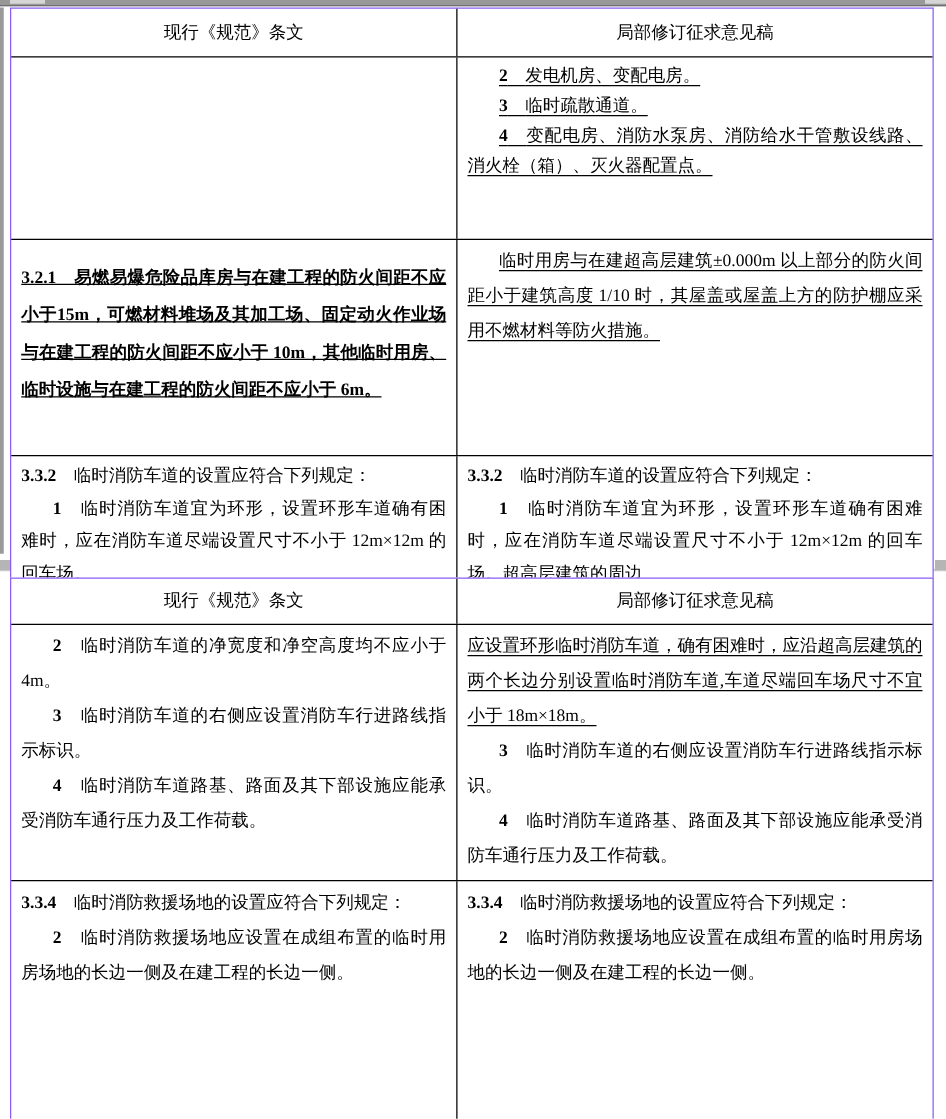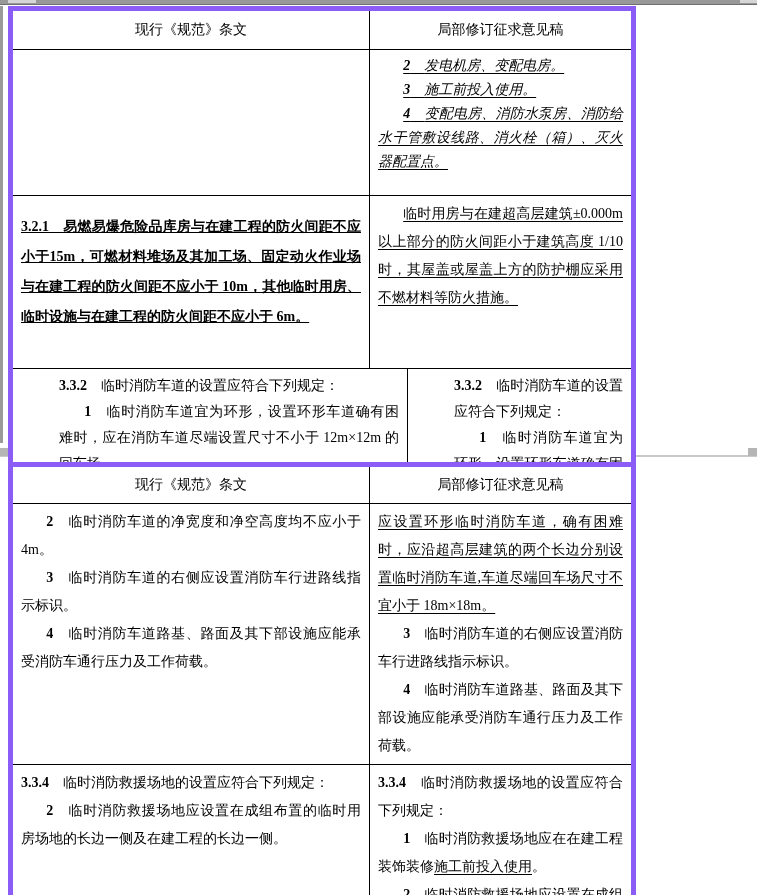--- a/index.html
+++ b/index.html
@@ -12,33 +12,33 @@
   
   .chrome-top{position:absolute;left:0;top:0;width:757px;height:4px;background:#989898;border-bottom:1px solid #6f6f6f;}
   .chrome-tab-left{position:absolute;left:8px;top:0;width:28px;height:3px;background:#d6d6d6;}
   .chrome-tab-right{position:absolute;left:740px;top:0;width:17px;height:3px;background:#d6d6d6;}
   .chrome-left-sliver{position:absolute;left:0;top:6px;width:3px;height:437px;background:#9a9a9a;}
   .tables-separator{position:absolute;left:0;top:455px;width:757px;height:2px;background:#c9c9c9;}
   .sep-stub-left{position:absolute;left:0;top:448px;width:9px;height:8px;background:#b5b5b5;}
   .sep-stub-right{position:absolute;left:748px;top:448px;width:9px;height:8px;background:#b5b5b5;}
 
   
-  .doc-table{position:absolute;left:8px;width:628px;border:5px solid #8b5cf6;box-sizing:border-box;background:#fff;}
+  .doc-table{position:absolute;left:8px;width:739px;border:1px solid #8b5cf6;box-sizing:border-box;background:#fff;}
   .t1{top:6px;}
   .t2{top:462px;}
   .trow{display:flex;border-top:1px solid #000;}
   .trow:first-child{border-top:none;}
   .cell{box-sizing:border-box;padding:4px 8px;text-align:justify;}
   .cell.cl{width:357px;flex:0 0 357px;border-right:1px solid #000;}
   .cell.cr{flex:1 1 auto;}
   .thead .cell{display:flex;align-items:center;justify-content:center;text-align:center;padding:6px 0;}
   .h38{min-height:38px;} .h36{min-height:36px;}
   .r145{min-height:145px;} .r172{min-height:172px;} .r81{min-height:81px;}
   .r182{min-height:182px;} .r220{min-height:220px;}
-  .lh24{line-height:24px;font-style:italic;} .lh26{line-height:26px;margin-left:38px;} .lh28{line-height:28px;} .lh30{line-height:30px;text-decoration:underline;}
+  .lh24{line-height:24px;} .lh26{line-height:26px;} .lh28{line-height:28px;} .lh30{line-height:30px;text-decoration:underline;}
   .pt16{padding-top:16px;}
   .para{margin:0;}
   .para.ind{text-indent:1.8em;}
   .b{font-weight:bold;}
   .u{text-decoration:underline;text-underline-offset:3px;}
   .box{border:1px solid #444;padding:0 2px;margin:0 1px;}
 </style>
 </head>
 <body>
 
@@ -56,21 +56,21 @@
       <span>现行《规范》条文</span>
     </div>
     <div class="cell cr h38">
       <span>局部修订征求意见稿</span>
     </div>
   </div>
   <div class="trow">
     <div class="cell cl r145 lh24"></div>
     <div class="cell cr r145 lh24">
         <div class="para ind"><span class="b u">2</span><span class="u">　</span><span class="u">发电机房、变配电房。</span></div>
-        <div class="para ind"><span class="b u">3</span><span class="u">　</span><span class="u">施工前投入使用。</span></div>
+        <div class="para ind"><span class="b u">3</span><span class="u">　</span><span class="u">临时疏散通道。</span></div>
         <div class="para ind"><span class="b u">4</span><span class="u">　</span><span class="u">变配电房、消防水泵房、消防给水干管敷设线路、消火栓（箱）、灭火器配置点。</span></div>
       </div>
   </div>
   <div class="trow">
     <div class="cell cl r172 lh30 pt16">
         <div class="para"><span class="b">3.2.1　易燃易爆危险品库房与在建工程的防火间距不应小于15m，可燃材料堆场及其加工场、固定动火作业场与在建工程的防火间距不应小于 10m，其他临时用房、临时设施与在建工程的防火间距不应小于 6m。</span></div>
       </div>
     <div class="cell cr r172 lh28">
         <div class="para ind"><span class="u">临时用房与在建超高层建筑±0.000m 以上部分的防火间距小于建筑高度 1/10 时，其屋盖或屋盖上方的防护棚应采用不燃材料等防火措施。</span></div>
       </div>
@@ -108,17 +108,16 @@
         <div class="para ind"><span class="b">4</span><span>　临时消防车道路基、路面及其下部设施应能承受消防车通行压力及工作荷载。</span></div>
       </div>
   </div>
   <div class="trow">
     <div class="cell cl r220 lh28">
         <div class="para"><span class="b">3.3.4</span><span>　临时消防救援场地的设置应符合下列规定：</span></div>
         <div class="para ind"><span class="b">2</span><span>　临时消防救援场地应设置在成组布置的临时用房场地的长边一侧及在建工程的长边一侧。</span></div>
       </div>
     <div class="cell cr r220 lh28">
         <div class="para"><span class="b">3.3.4</span><span>　临时消防救援场地的设置应符合下列规定：</span></div>
-        <div class="para ind"><span class="b">1</span><span>　临时消防救援场地应在在建工程装饰装修</span><span class="u">施工前投入使用</span><span>。</span></div>
         <div class="para ind"><span class="b">2</span><span>　临时消防救援场地应设置在成组布置的临时用房场地的长边一侧及在建工程的长边一侧。</span></div>
       </div>
   </div>
 </div>
 
 </body></html>

